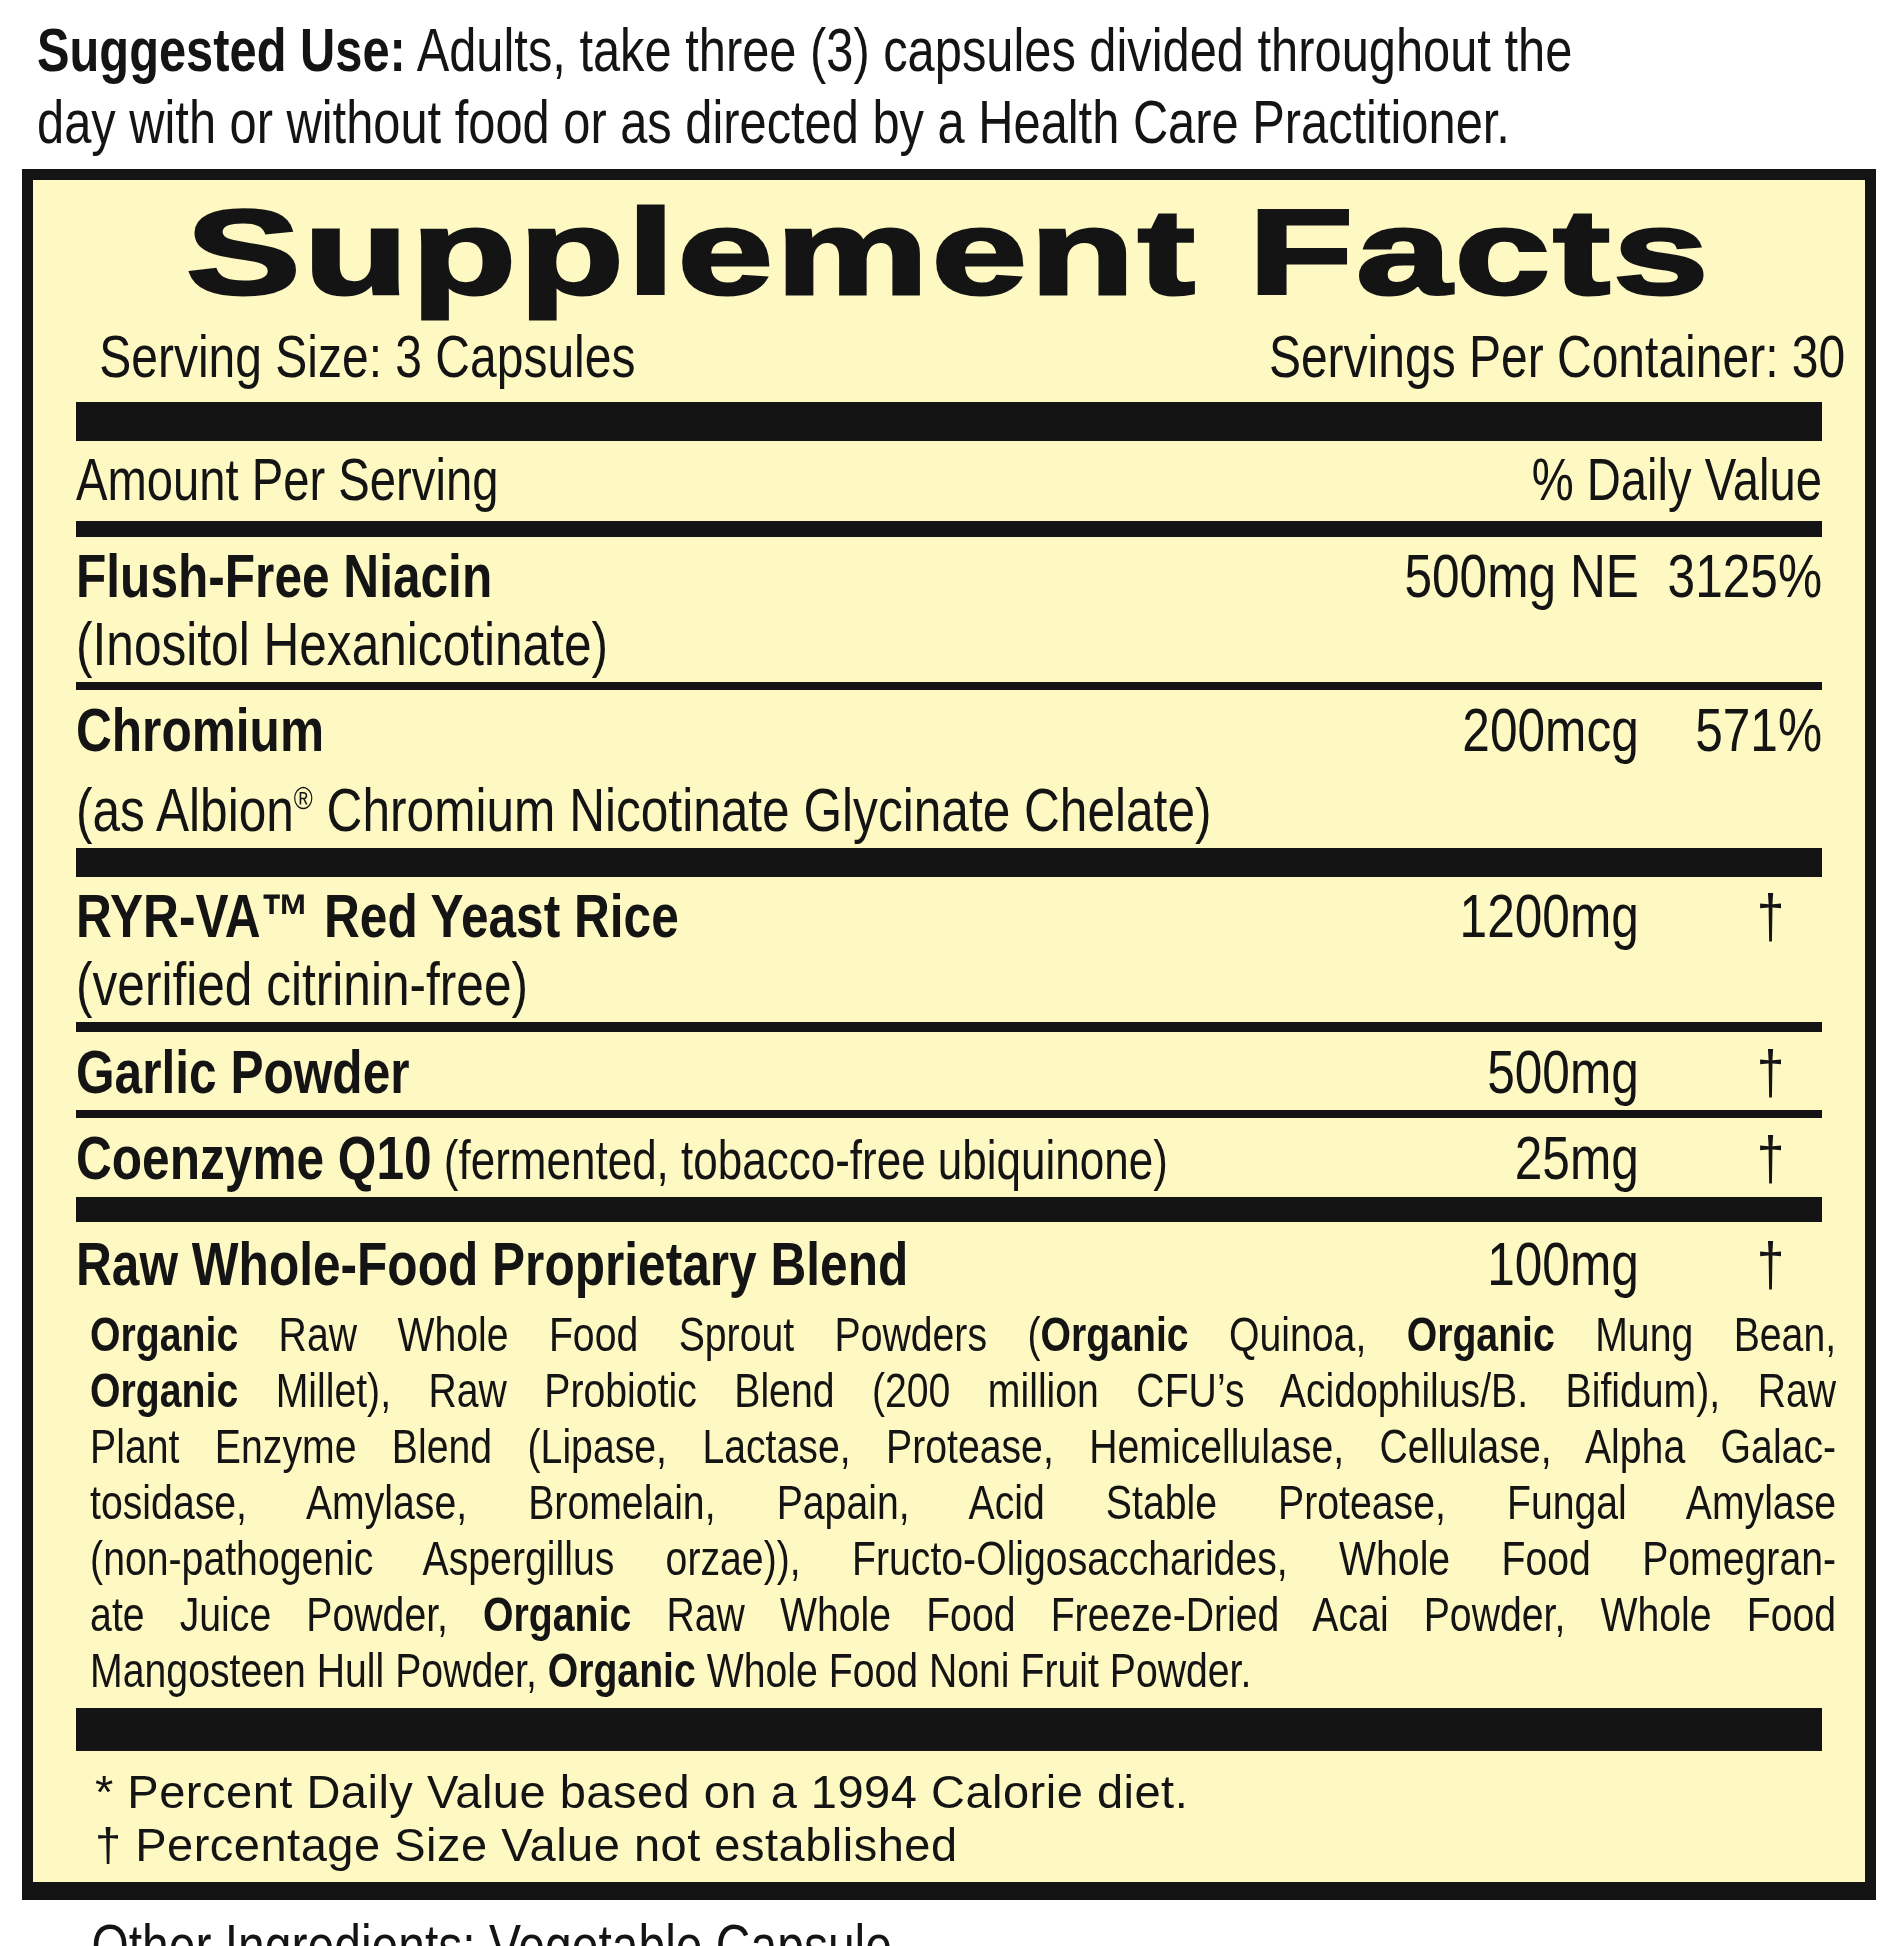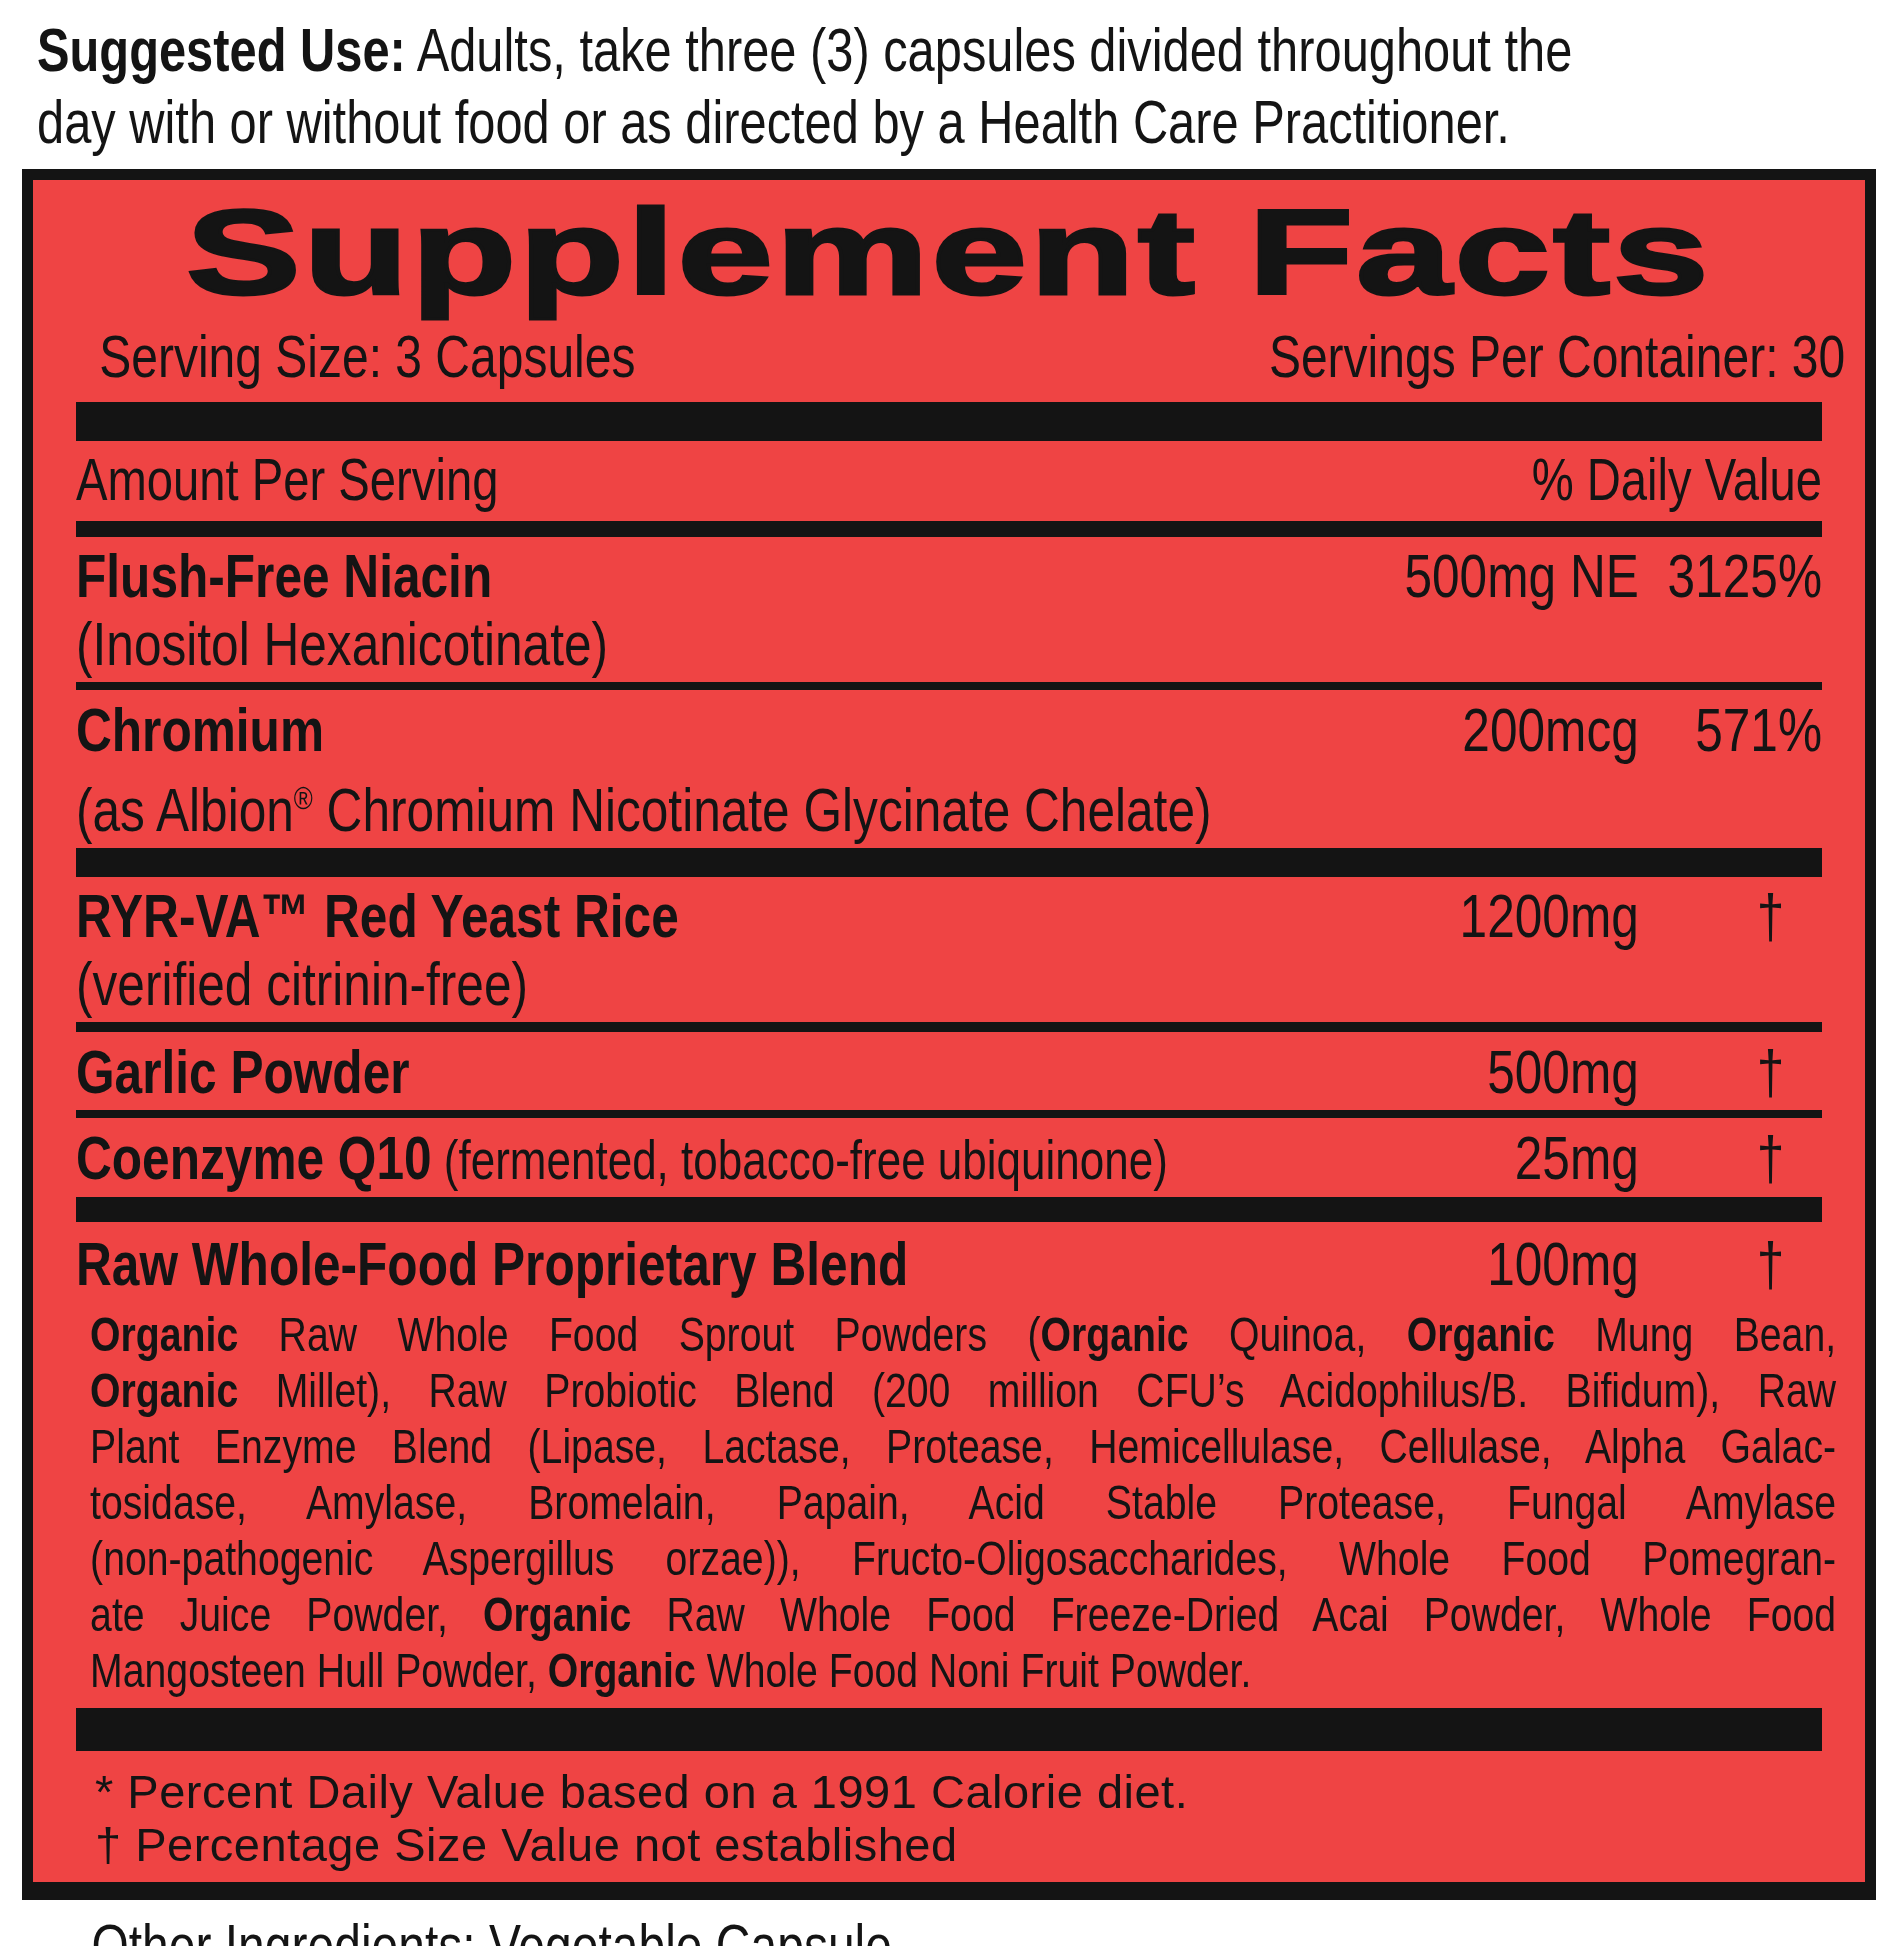--- a/index.html
+++ b/index.html
@@ -13,21 +13,21 @@
 
   
   .cx { transform:scaleX(0.8); transform-origin:0 0; width:125%; }
 
   .suggested { margin:13.7px 29px 0 37px; font-size:61px; line-height:72px; }
 
   .box {
     margin:11.7px 21.5px 0 21.5px;
     border:11.7px solid #141414; border-bottom-width:18.5px;
     padding:7.8px 43px 11.7px 43px;
-    background:#ef4444;
+    background:#fef9c3;
   }
 
   .title {
     width:70.4%; transform:scaleX(1.42); transform-origin:0 50%;
     text-align:center; white-space:nowrap;
     font-weight:bold; font-size:121px; line-height:1.0;
     letter-spacing:2px; -webkit-text-stroke:2.9px #141414;
     margin-top:3.9px;
   }
 
@@ -172,20 +172,20 @@
     <div class="jline"><span>Plant Enzyme Blend (Lipase, Lactase, Protease, Hemicellulase, Cellulase, Alpha Galac-</span></div>
     <div class="jline"><span>tosidase, Amylase, Bromelain, Papain, Acid Stable Protease, Fungal Amylase</span></div>
     <div class="jline"><span>(non-pathogenic Aspergillus orzae)), Fructo-Oligosaccharides, Whole Food Pomegran-</span></div>
     <div class="jline"><span>ate Juice Powder, </span><b>Organic</b><span> Raw Whole Food Freeze-Dried Acai Powder, Whole Food</span></div>
     <div class="jline last"><span>Mangosteen Hull Powder, </span><b>Organic</b><span> Whole Food Noni Fruit Powder.</span></div>
   </div>
 
   <div class="bar barE"></div>
 
   <div class="footnotes">
-    <div>* Percent Daily Value  based on a 1991 Calorie diet.</div>
+    <div>* Percent Daily Value  based on a 1994 Calorie diet.</div>
     <div>† Percentage Size Value not established</div>
   </div>
 
 </div>
 
 <div class="other cx">Other Ingredients: Vegetable Capsule</div>
 
 
 </body></html>

